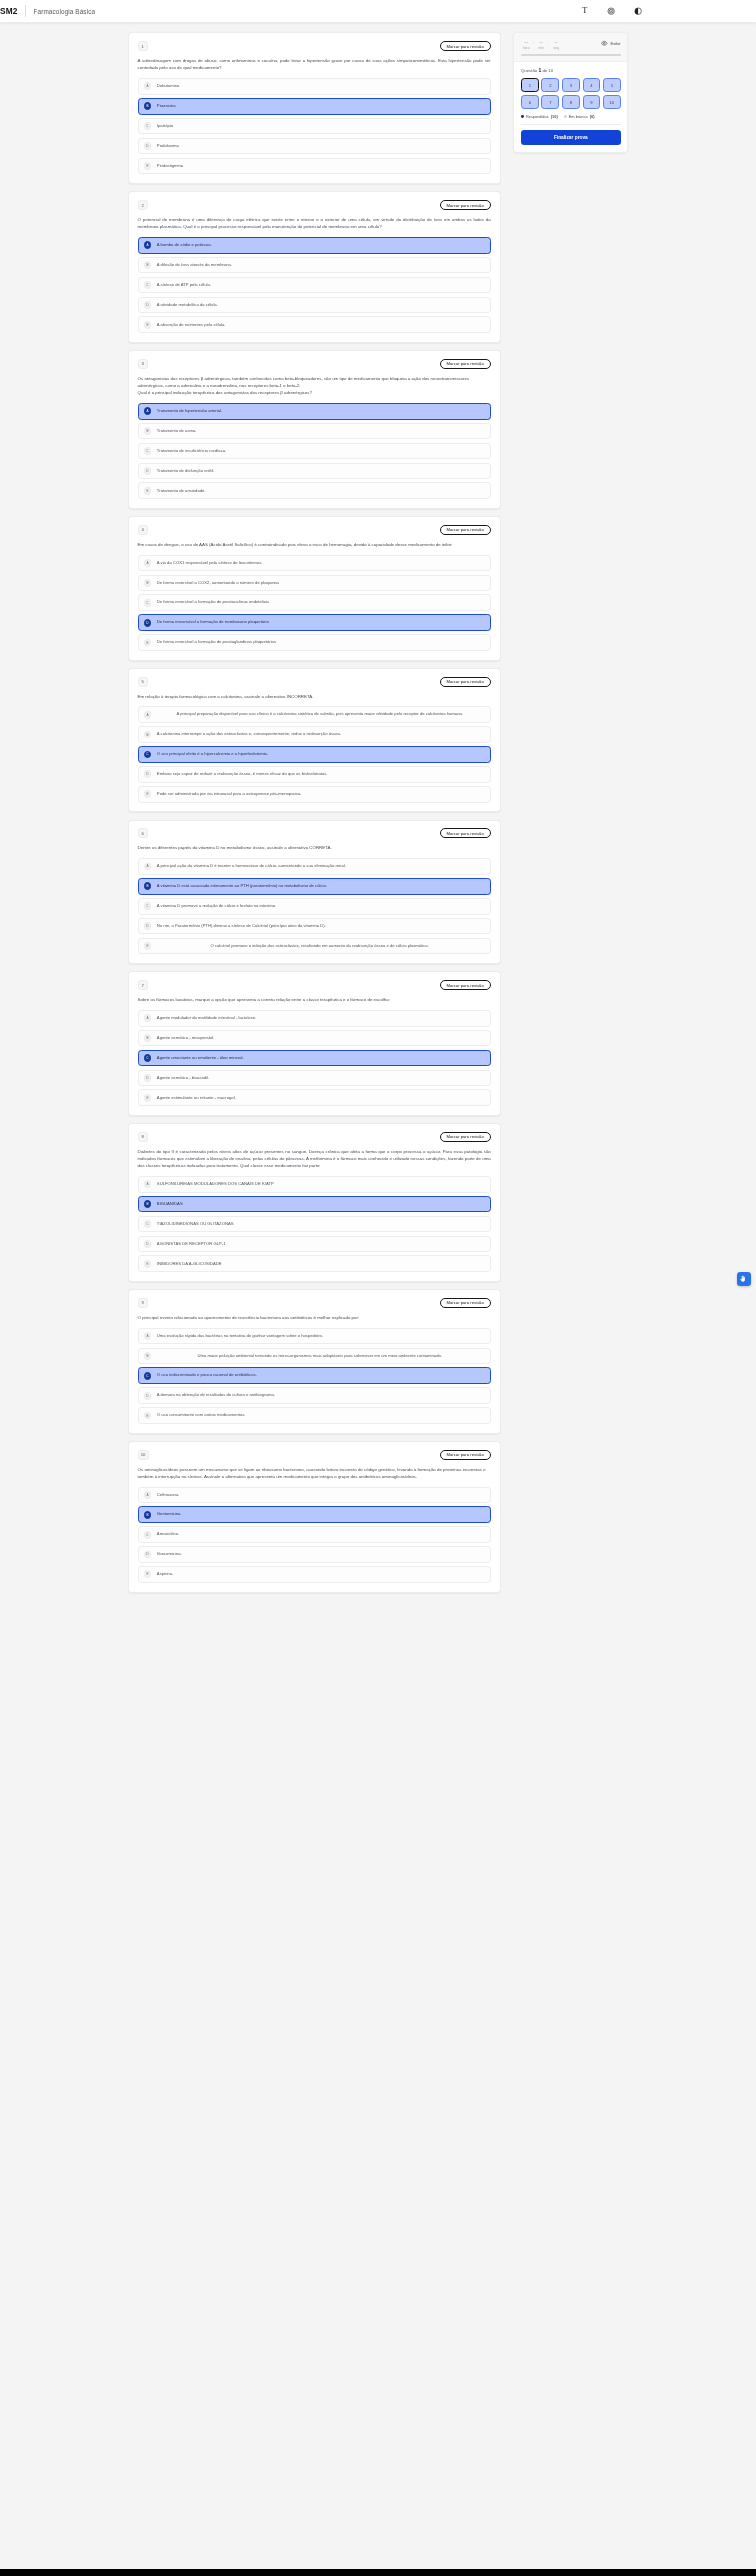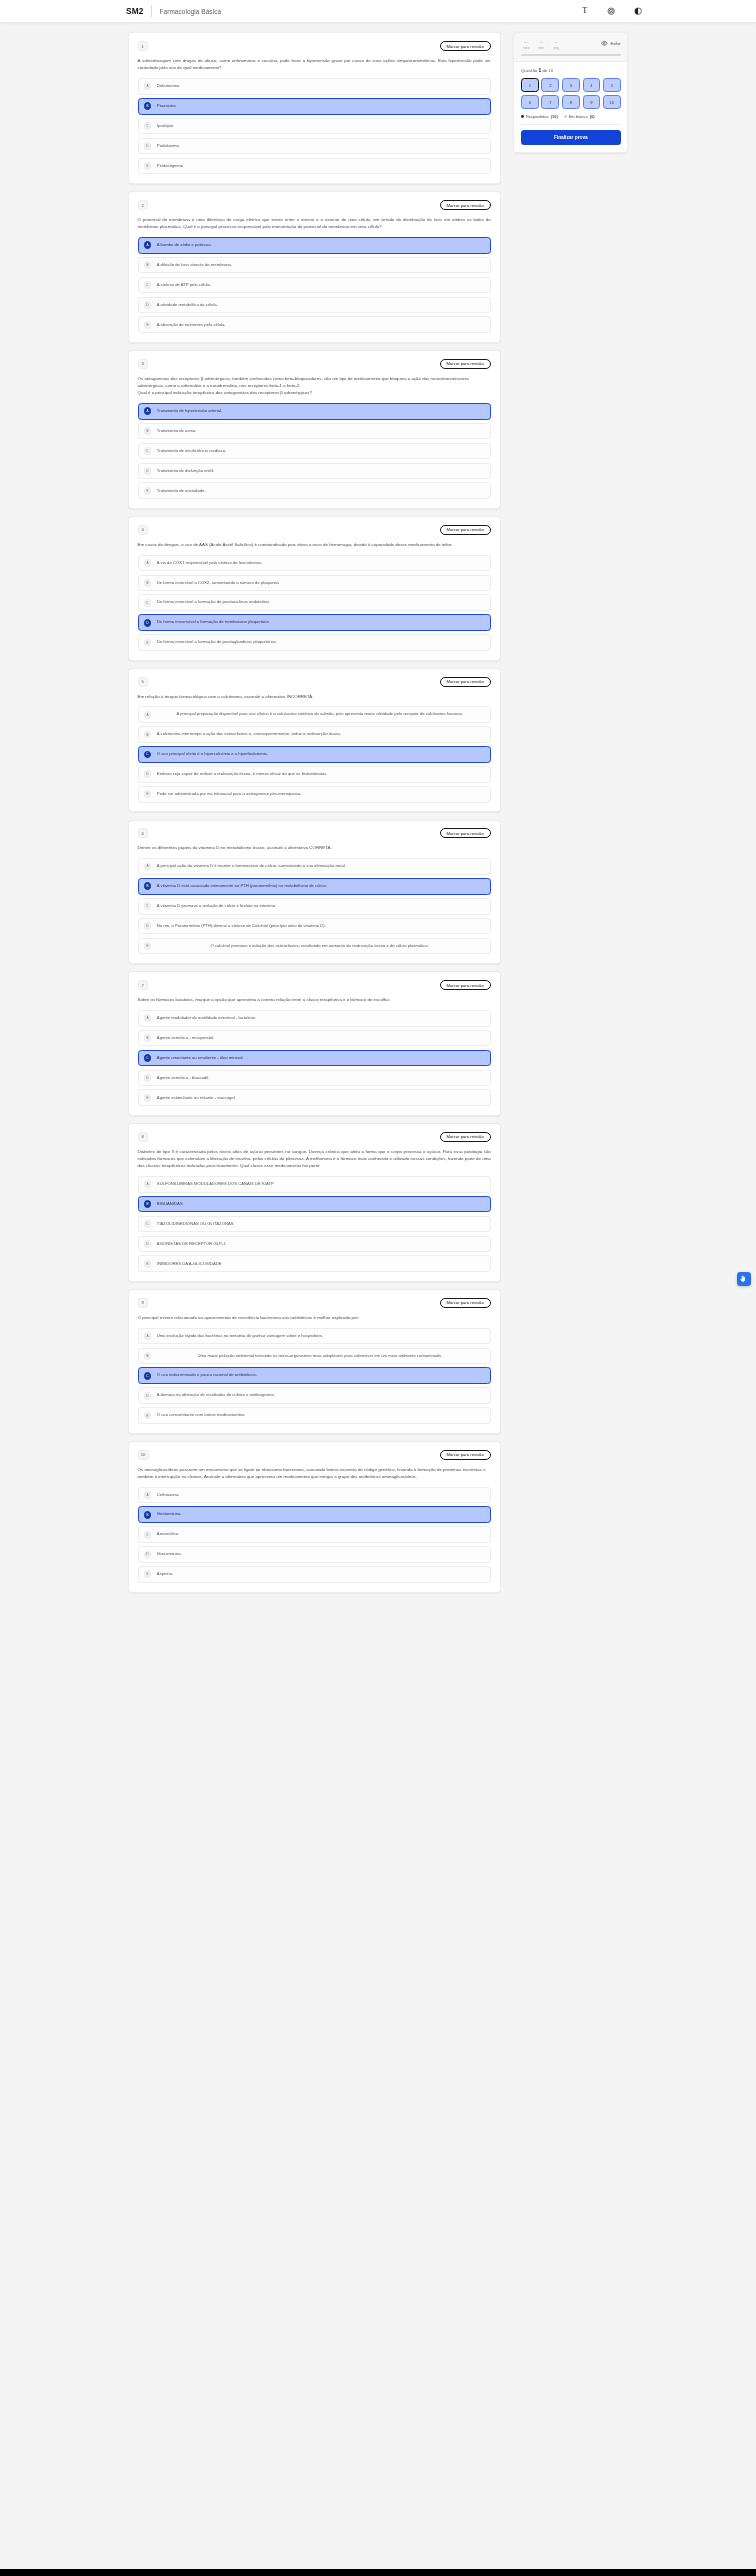--- a/index.html
+++ b/index.html
@@ -18,21 +18,20 @@
     height: 23px;
     background: #ffffff;
     display: flex;
     align-items: center;
     border-bottom: 0.6px solid #ebebed;
     box-shadow: 0 0.6px 1.7px rgba(0,0,0,.05);
     z-index: 20;
   }
   .brand-wrap {
     display: flex; align-items: center; gap: 7.8px;
-    margin-left: 126px;
   }
   .brand-logo {
     font-size: 8.3px; font-weight: 700; color: #111114; letter-spacing: 0.1px;
   }
   .brand-divider { width: 0.6px; height: 11.6px; background: #dddde1; }
   .brand-course { font-size: 6.4px; color: #5b5b63; letter-spacing: 0.1px; }
 
   .topbar-tools {
     margin-left: auto; margin-right: 113px;
     display: flex; align-items: center; gap: 16.6px;

